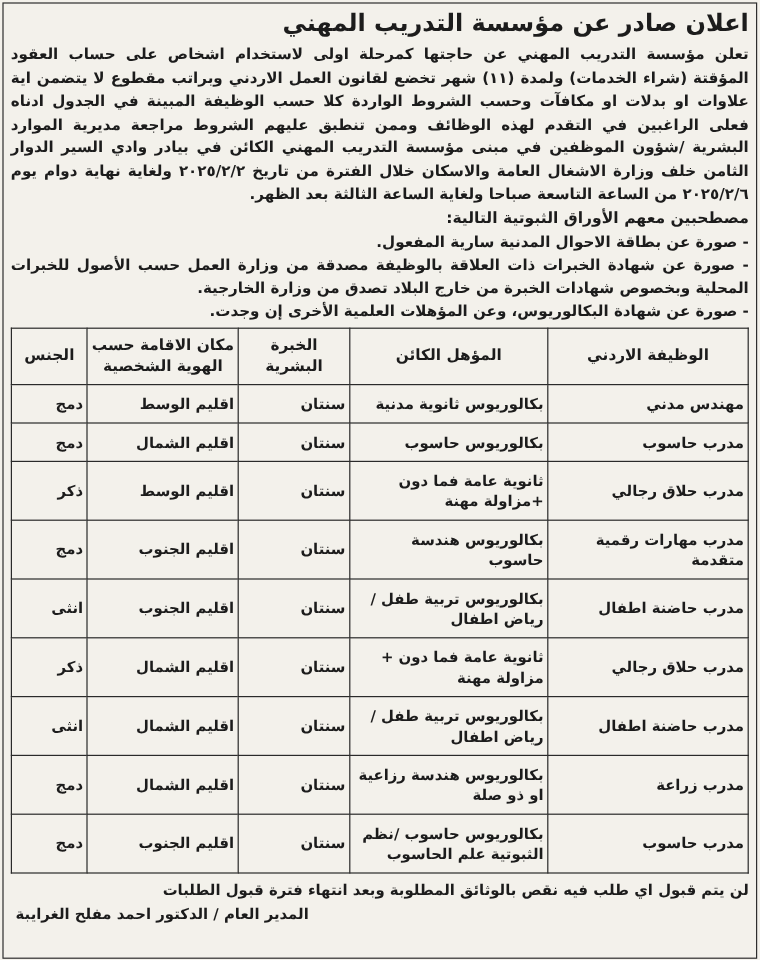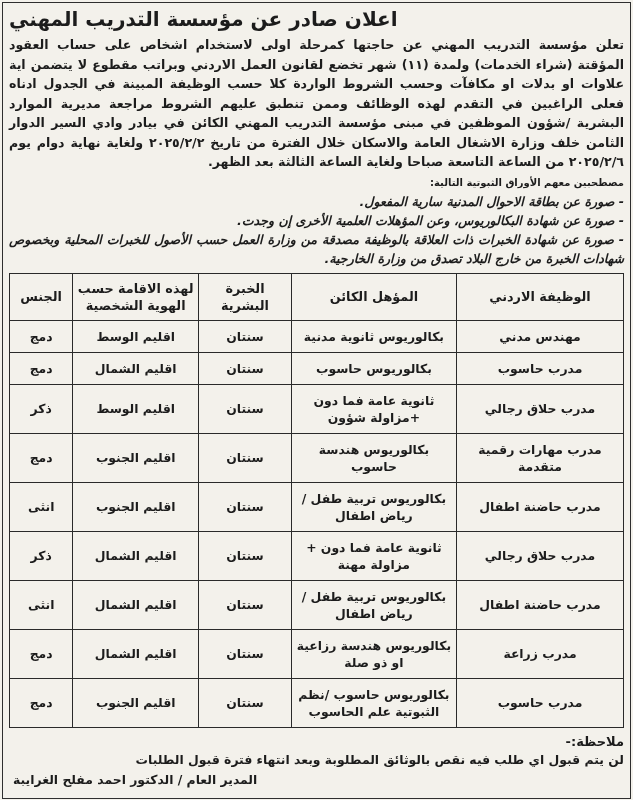--- a/index.html
+++ b/index.html
@@ -13,39 +13,39 @@
     position: relative;
     direction: rtl;
   }
   .frame {
     position: absolute; top: 2px; left: 2px; right: 2px; bottom: 1px;
     border: 1.5px solid #2e2e2e;
     pointer-events: none;
   }
   .sheet { padding: 5px 9px 0 9px; }
   .title {
-    text-align: left;
+    text-align: right;
     font-size: 20px;
     font-weight: 900;
     letter-spacing: -0.3px;
     padding: 2px 0 4px 0;
   }
   .intro {
     font-size: 12.6px;
     font-weight: 700;
     line-height: 19.5px;
     text-align: justify;
     text-align-last: right;
   }
   .docs-heading {
-    font-size: 10px; font-weight: 800; line-height: 19px; margin-top: 1px;
+    font-size: 13px; font-weight: 800; line-height: 19px; margin-top: 1px;
   }
   .docs-list div {
     font-size: 12.6px; font-weight: 700; line-height: 19px;
-    text-align: justify; text-align-last: right; font-style: italic;
+    text-align: justify; text-align-last: right;
   }
   table.jobs {
     width: 100%;
     border-collapse: collapse;
     margin-top: 5px;
     background: transparent;
   }
   table.jobs th, table.jobs td {
     border: 1.4px solid #2a2a2a;
     text-align: center;
@@ -55,20 +55,21 @@
   table.jobs th {
     font-size: 12.8px;
     font-weight: 800;
     padding: 6px 2px;
     line-height: 17px;
   }
   table.jobs td {
     font-size: 12.4px;
     padding: 7px 3px;
     line-height: 17px;
+    text-align: right;
   }
   .col-job { width: 27.2%; }
   .col-qual { width: 26.9%; }
   .col-exp { width: 15.1%; }
   .col-loc { width: 20.5%; }
   .col-gender { width: 10.3%; }
   .notes { margin-top: 5px; }
   .notes-label { font-size: 13px; font-weight: 800; line-height: 18px; }
   .notes-lines div { font-size: 12.4px; font-weight: 700; line-height: 18.5px; }
   .signature {
@@ -86,59 +87,59 @@
 <div class="sheet">
 
   <div class="title">اعلان صادر عن مؤسسة التدريب المهني</div>
 
   <div class="intro">تعلن مؤسسة التدريب المهني عن حاجتها كمرحلة اولى لاستخدام اشخاص على حساب العقود المؤقتة (شراء الخدمات) ولمدة (١١) شهر تخضع لقانون العمل الاردني وبراتب مقطوع لا يتضمن اية علاوات او بدلات او مكافآت وحسب الشروط الواردة كلا حسب الوظيفة المبينة في الجدول ادناه  فعلى الراغبين في التقدم لهذه الوظائف وممن تنطبق عليهم الشروط مراجعة مديرية الموارد البشرية /شؤون الموظفين في مبنى مؤسسة التدريب المهني الكائن في بيادر وادي السير الدوار الثامن خلف وزارة الاشغال العامة والاسكان خلال الفترة من تاريخ ٢٠٢٥/٢/٢ ولغاية نهاية دوام يوم ٢٠٢٥/٢/٦ من الساعة التاسعة صباحا ولغاية الساعة الثالثة بعد الظهر.</div>
 
   <div class="docs-heading">مصطحبين معهم الأوراق الثبوتية التالية:</div>
 
   <div class="docs-list">
       <div>- صورة عن بطاقة الاحوال المدنية سارية المفعول.</div>
+      <div>- صورة عن شهادة الخبرات ذات العلاقة بالوظيفة مصدقة من وزارة العمل حسب الأصول للخبرات المحلية وبخصوص شهادات الخبرة من خارج البلاد تصدق من وزارة الخارجية.</div>
       <div>- صورة عن شهادة البكالوريوس، وعن المؤهلات العلمية الأخرى إن وجدت.</div>
-      <div>- صورة عن شهادة الخبرات ذات العلاقة بالوظيفة مصدقة من وزارة العمل حسب الأصول للخبرات المحلية وبخصوص شهادات الخبرة من خارج البلاد تصدق من وزارة الخارجية.</div>
     </div>
 
   <table class="jobs">
     <colgroup>
       <col class="col-job">
         <col class="col-qual">
         <col class="col-exp">
         <col class="col-loc">
         <col class="col-gender">
     </colgroup>
     <thead>
       <tr>
           <th>الوظيفة الاردني</th>
           <th>المؤهل الكائن</th>
           <th>الخبرة البشرية</th>
-          <th>لهذه الاقامة حسب الهوية الشخصية</th>
+          <th>مكان الاقامة حسب الهوية الشخصية</th>
           <th>الجنس</th>
         </tr>
     </thead>
     <tbody>
         <tr>
           <td>مهندس مدني</td>
           <td>بكالوريوس ثانوية مدنية</td>
           <td>سنتان</td>
           <td>اقليم الوسط</td>
           <td>دمج</td>
         </tr>
         <tr>
           <td>مدرب حاسوب</td>
           <td>بكالوريوس حاسوب</td>
           <td>سنتان</td>
           <td>اقليم الشمال</td>
           <td>دمج</td>
         </tr>
         <tr>
           <td>مدرب حلاق رجالي</td>
-          <td>ثانوية عامة فما دون +مزاولة شؤون</td>
+          <td>ثانوية عامة فما دون +مزاولة مهنة</td>
           <td>سنتان</td>
           <td>اقليم الوسط</td>
           <td>ذكر</td>
         </tr>
         <tr>
           <td>مدرب مهارات رقمية متقدمة</td>
           <td>بكالوريوس هندسة حاسوب</td>
           <td>سنتان</td>
           <td>اقليم الجنوب</td>
           <td>دمج</td>
@@ -175,21 +176,20 @@
           <td>مدرب حاسوب</td>
           <td>بكالوريوس حاسوب /نظم الثبوتية علم الحاسوب</td>
           <td>سنتان</td>
           <td>اقليم الجنوب</td>
           <td>دمج</td>
         </tr>
       </tbody>
   </table>
 
   <div class="notes">
-    <div class="notes-label">ملاحظة:-</div>
     <div class="notes-lines">
         <div>لن يتم قبول اي طلب فيه نقص بالوثائق المطلوبة وبعد انتهاء فترة قبول الطلبات</div>
       </div>
   </div>
 
   <div class="signature">المدير العام / الدكتور احمد مفلح الغرايبة</div>
 
 </div>
 
 </body></html>

